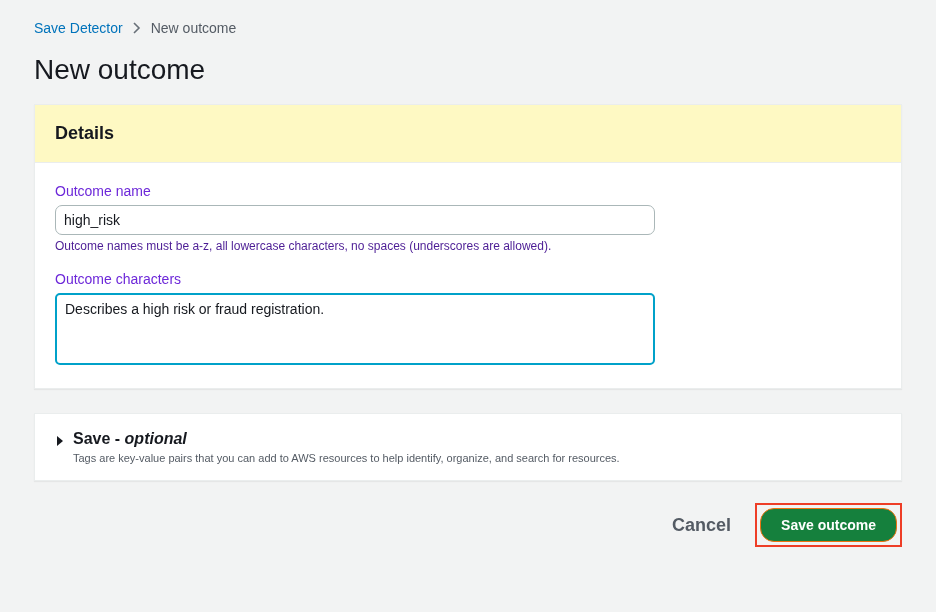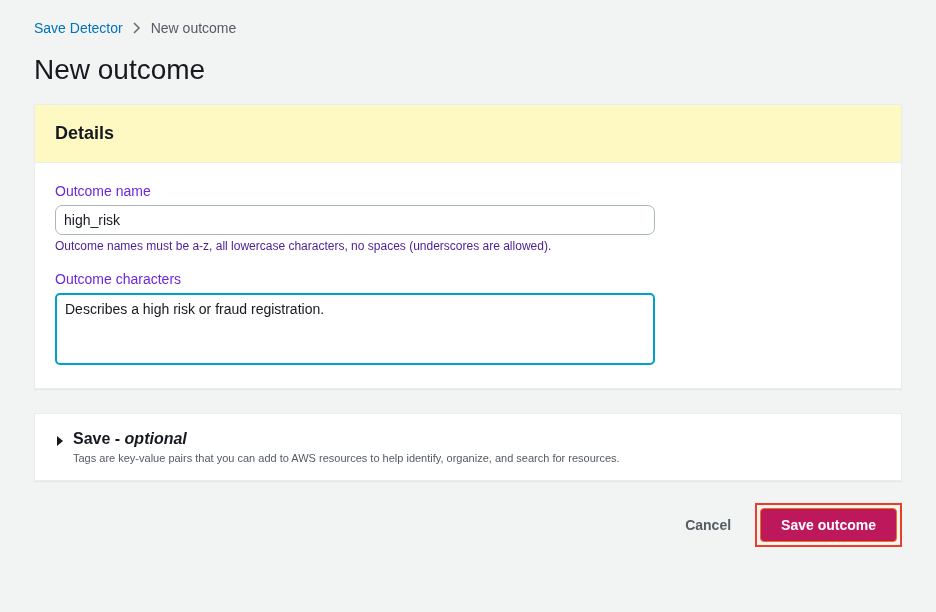--- a/index.html
+++ b/index.html
@@ -131,39 +131,39 @@
       display: flex;
       justify-content: flex-end;
       align-items: center;
       gap: 14px;
     }
     .btn-link {
       background: none;
       border: none;
       color: #545b64;
       font-weight: 700;
-      font-size: 14px;
+      font-size: 18px;
       cursor: pointer;
       padding: 8px 10px;
       font-family: inherit;
     }
     .btn-primary-wrap {
       border: 2.5px solid #ee3d26;
       padding: 3px;
       display: inline-block;
     }
     .btn-primary {
-      background: #be185d;
+      background: #15803d;
       border: 1px solid #ec7211;
       color: #fff;
       font-weight: 700;
       font-size: 14px;
       padding: 8px 20px;
       cursor: pointer;
-      border-radius: 4px;
+      border-radius: 14px;
       font-family: inherit;
     }
   </style>
 </head>
 <body>
 
 <nav class="breadcrumb">
   <a href="#">Save Detector</a>
   <span class="chev">
     <svg width="8" height="12" viewBox="0 0 8 12">

